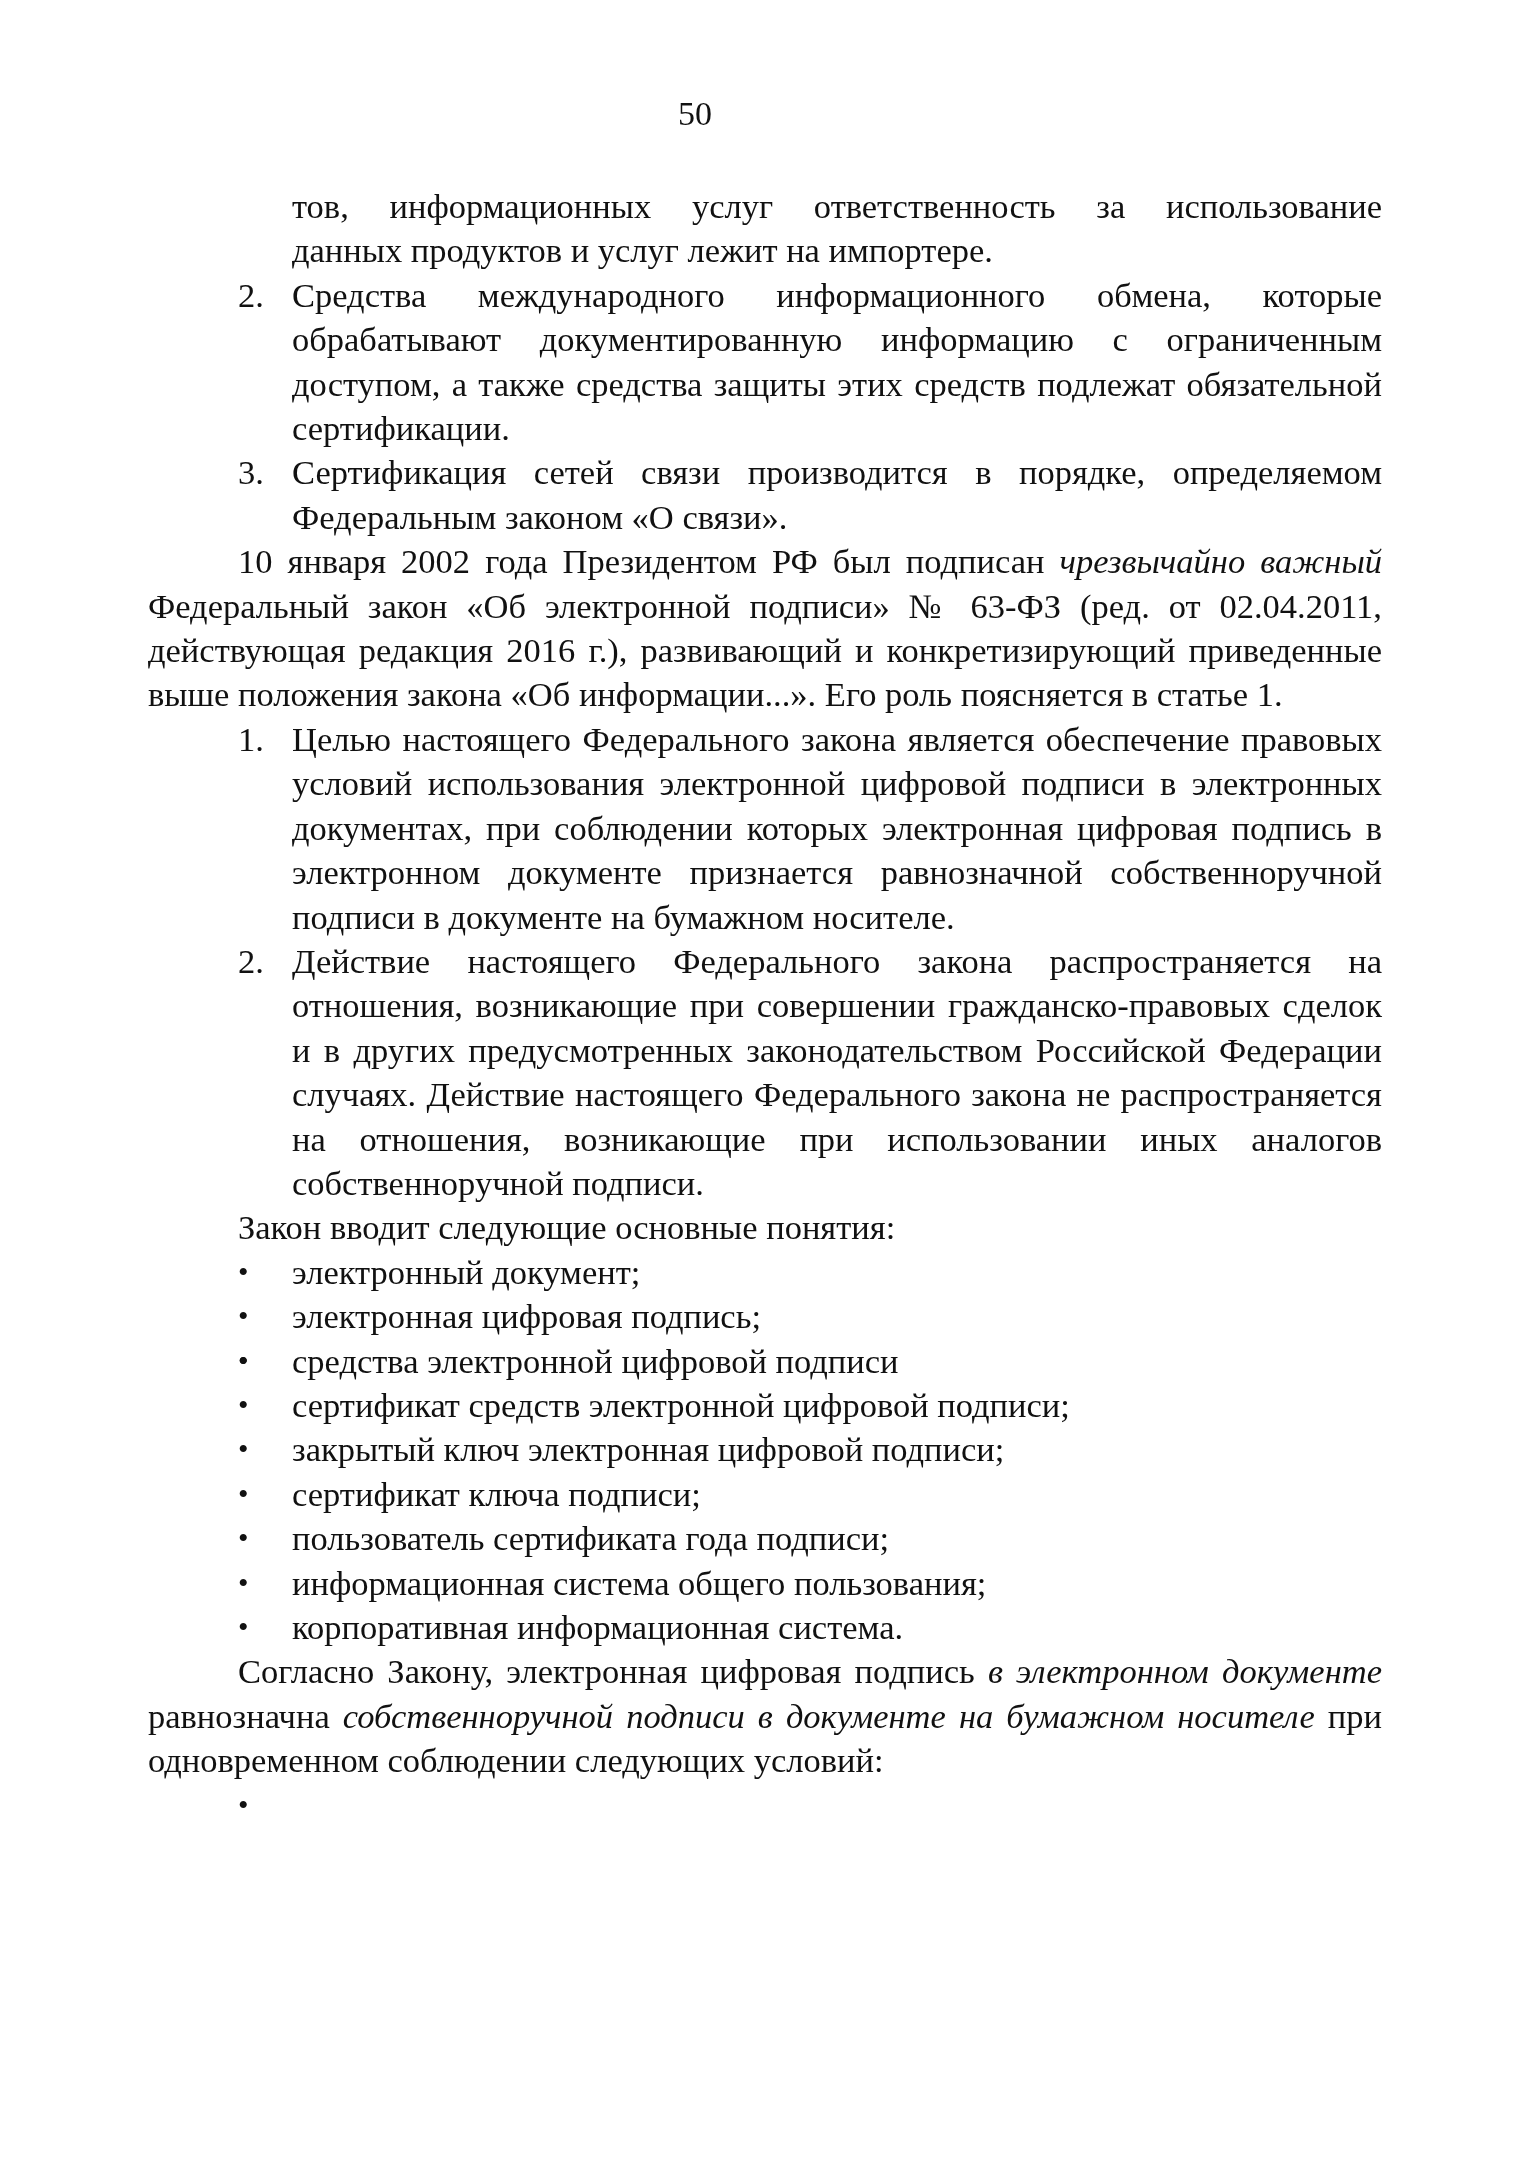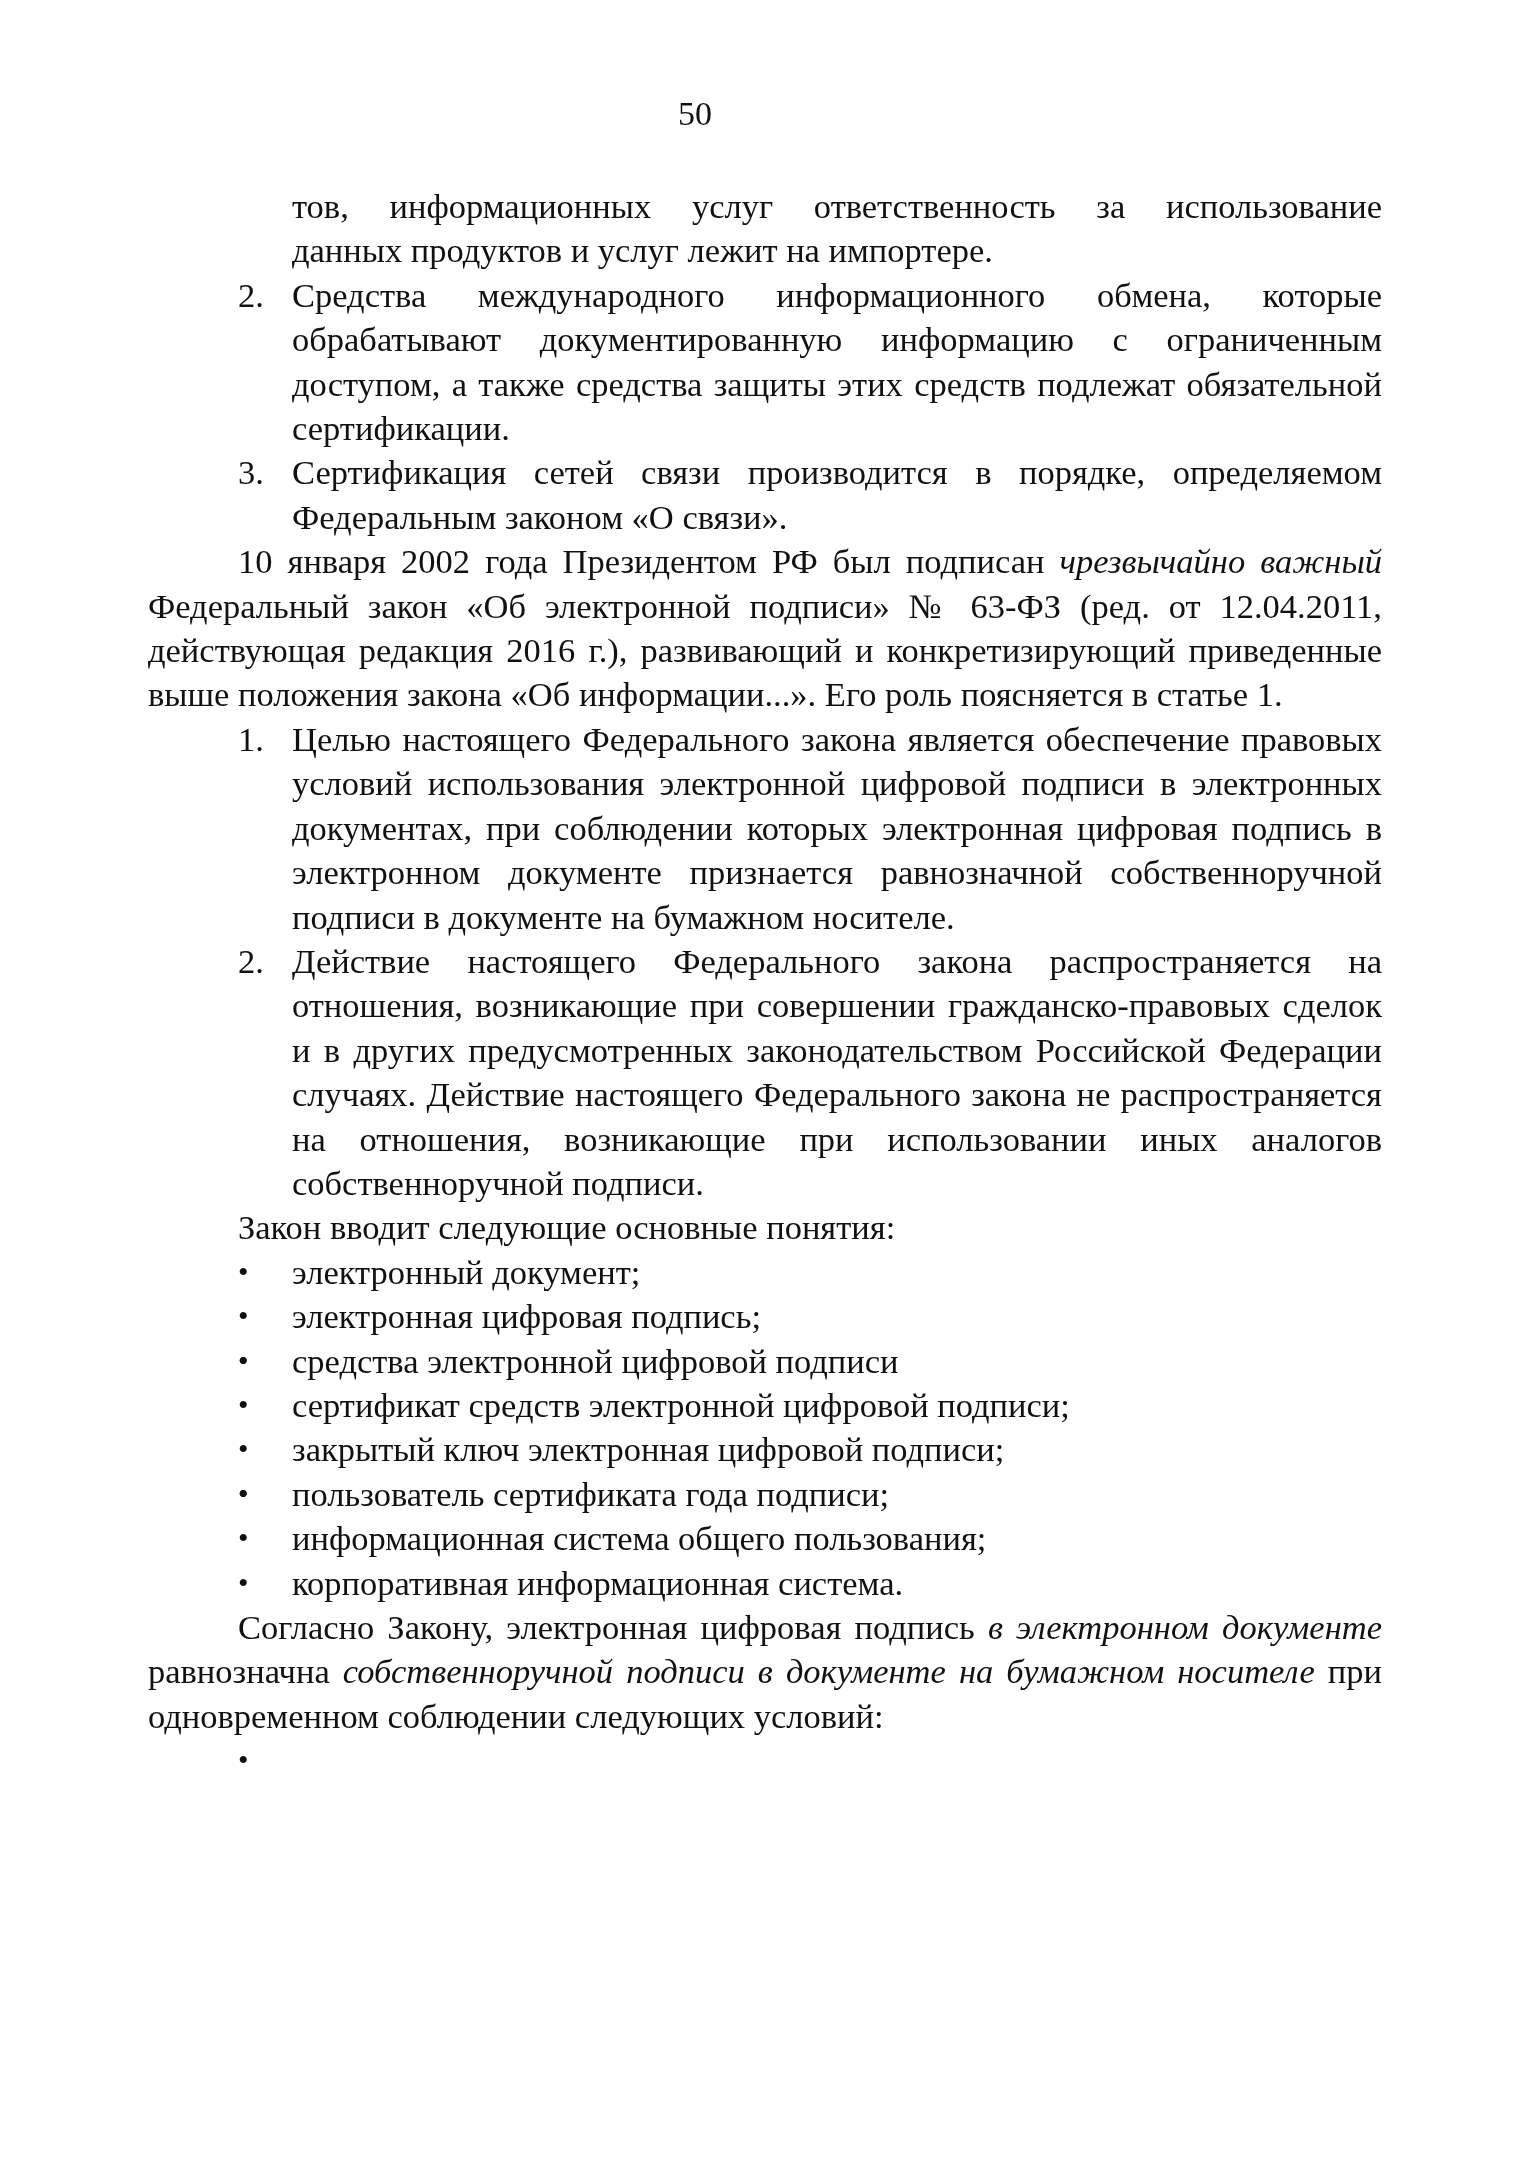--- a/index.html
+++ b/index.html
@@ -43,21 +43,21 @@
       <div class="li">
         <span class="marker">2.</span>
         <span>Средства международного информационного обмена, которые обрабатывают документированную информацию с ограниченным доступом, а также средства защиты этих средств подлежат обязательной сертификации.</span>
       </div>
       <div class="li">
         <span class="marker">3.</span>
         <span>Сертификация сетей связи производится в порядке, определяемом Федеральным законом «О связи».</span>
       </div>
     </div>
 
-    <p class="p"><span>10 января 2002 года Президентом РФ был подписан </span><em>чрезвычайно важный</em><span> Федеральный закон «Об электронной подписи» № 63-ФЗ (ред. от 12.04.2011, действующая редакция 2016 г.), развивающий и конкретизирующий приведенные выше положения закона «Об информации...». Его роль поясняется в статье 1.</span></p>
+    <p class="p"><span>10 января 2002 года Президентом РФ был подписан </span><em>чрезвычайно важный</em><span> Федеральный закон «Об электронной подписи» № 63-ФЗ (ред. от 02.04.2011, действующая редакция 2016 г.), развивающий и конкретизирующий приведенные выше положения закона «Об информации...». Его роль поясняется в статье 1.</span></p>
 
     <div class="list">
       <div class="li">
         <span class="marker">1.</span>
         <span>Целью настоящего Федерального закона является обеспечение правовых условий использования электронной цифровой подписи в электронных документах, при соблюдении которых электронная цифровая подпись в электронном документе признается равнозначной собственноручной подписи в документе на бумажном носителе.</span>
       </div>
       <div class="li">
         <span class="marker">2.</span>
         <span>Действие настоящего Федерального закона распространяется на отношения, возникающие при совершении гражданско-правовых сделок и в других предусмотренных законодательством Российской Федерации случаях. Действие настоящего Федерального закона не распространяется на отношения, возникающие при использовании иных аналогов собственноручной подписи.</span>
       </div>
@@ -65,21 +65,21 @@
 
     <div class="label">Закон вводит следующие основные понятия:</div>
 
     <div class="list">
       <div class="li"><span class="marker bullet">•</span><span>электронный документ;</span></div>
       <div class="li"><span class="marker bullet">•</span><span>электронная цифровая подпись;</span></div>
       <div class="li"><span class="marker bullet">•</span></div>
       <div class="li"><span class="marker bullet">•</span><span>средства электронной цифровой подписи</span></div>
       <div class="li"><span class="marker bullet">•</span><span>сертификат средств электронной цифровой подписи;</span></div>
       <div class="li"><span class="marker bullet">•</span><span>закрытый ключ электронная цифровой подписи;</span></div>
-      <div class="li"><span class="marker bullet">•</span></div>
+      <div class="li"><span class="marker bullet">•</span><span>сертификат ключа подписи;</span></div>
       <div class="li"><span class="marker bullet">•</span><span>пользователь сертификата года подписи;</span></div>
       <div class="li"><span class="marker bullet">•</span><span>информационная система общего пользования;</span></div>
       <div class="li"><span class="marker bullet">•</span><span>корпоративная информационная система.</span></div>
     </div>
 
     <p class="p"><span>Согласно Закону, электронная цифровая подпись </span><em>в электронном документе</em><span> равнозначна </span><em>собственноручной подписи в документе на бумажном носителе</em><span> при одновременном соблюдении следующих условий:</span></p>
 
     <div class="list">
       <div class="li tj"><span class="marker bullet">•</span></div>
     </div>

